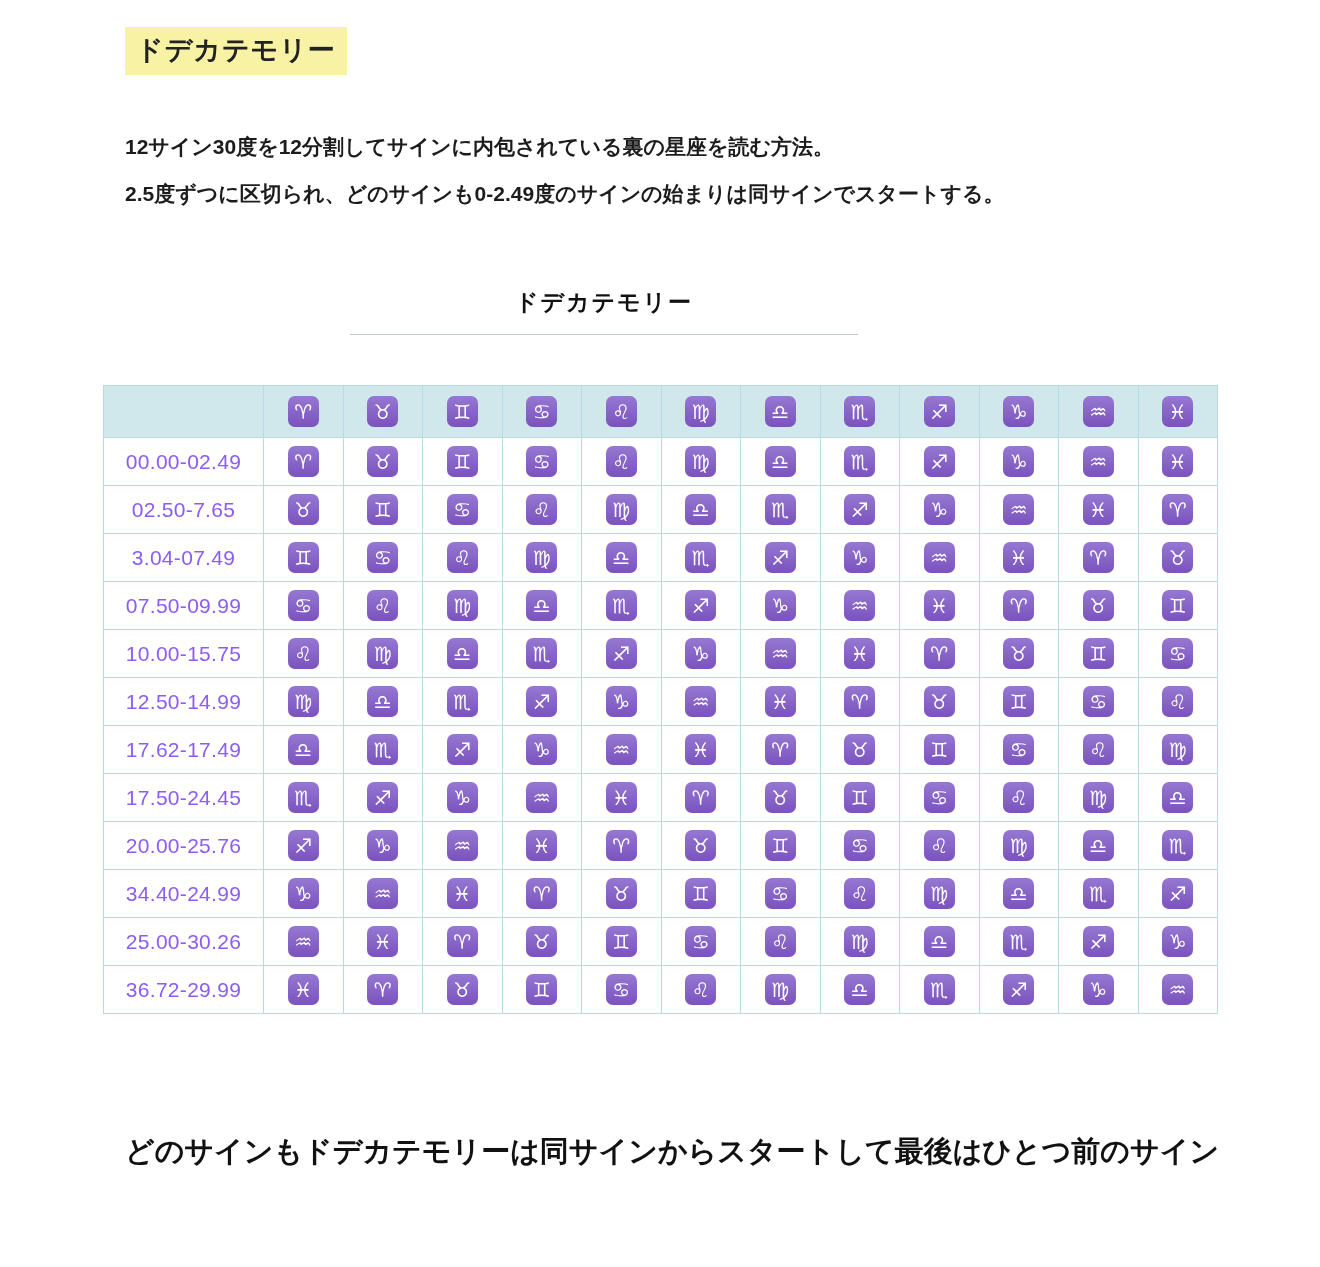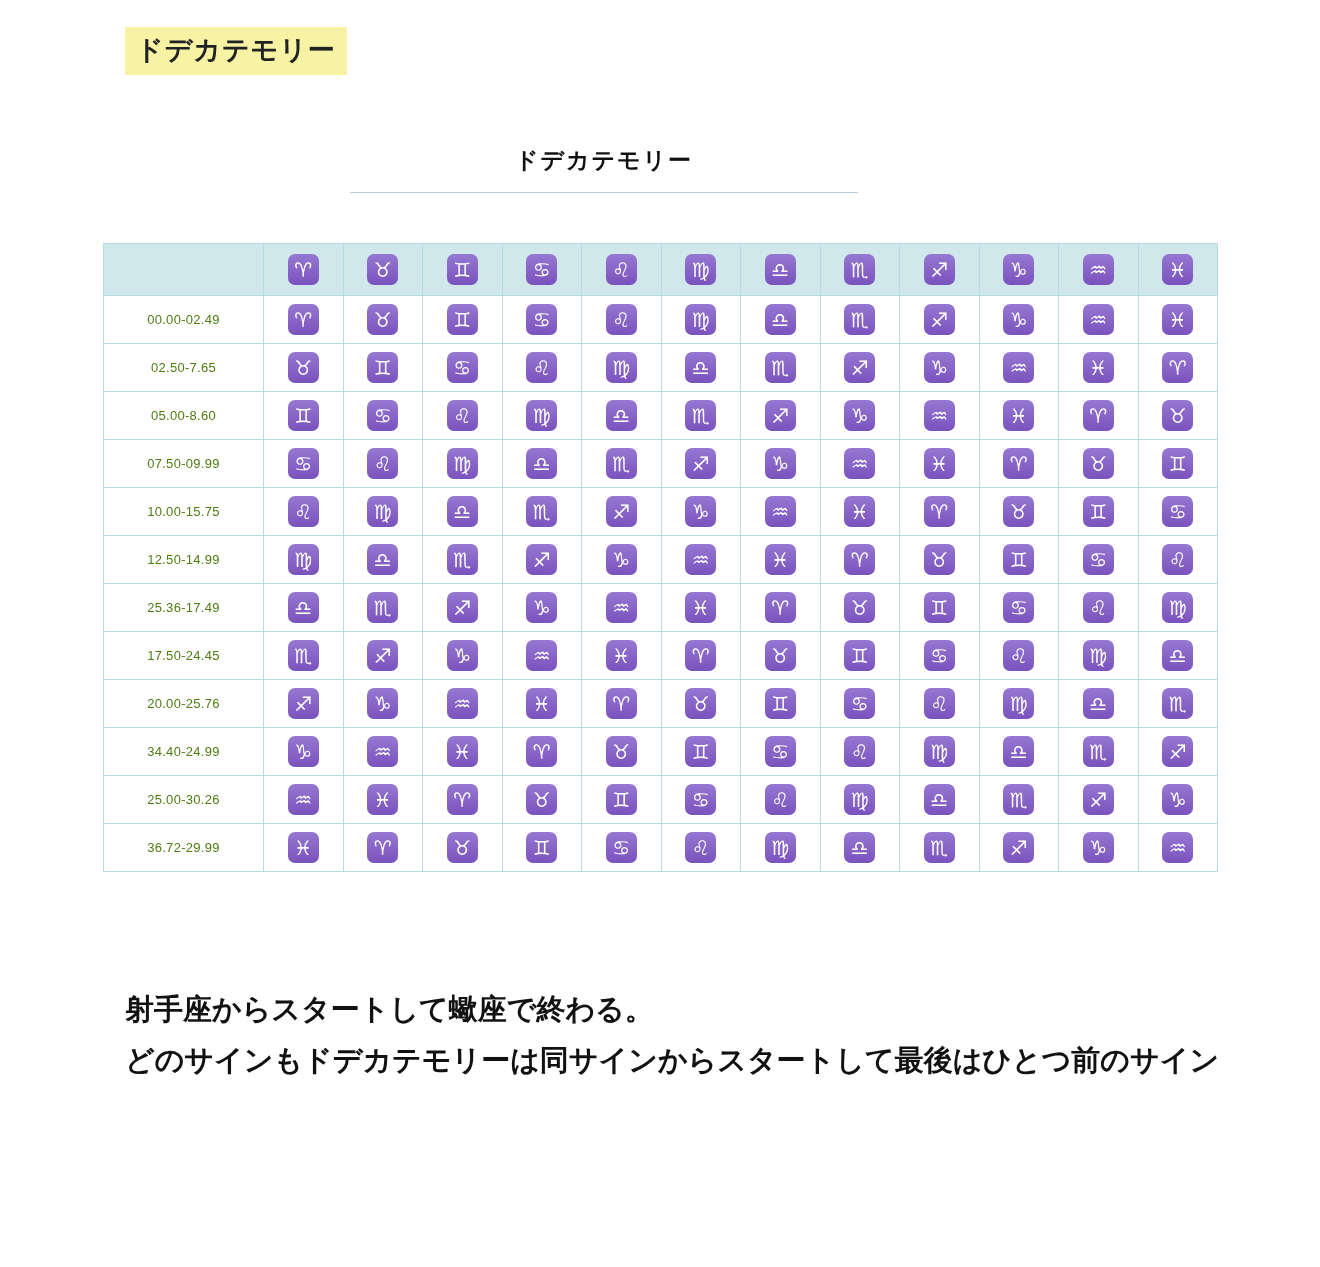--- a/index.html
+++ b/index.html
@@ -56,22 +56,22 @@
     vertical-align: middle;
     height: 48px;
     padding: 0;
   }
   .dodeka thead th {
     background: var(--header-bg, #d0e8ec);
     height: 52px;
   }
   .dodeka th:first-child, .dodeka td:first-child { width: 160px; }
   .range-cell {
-    font-size: 13px;
-    color: #4d7c0f;
+    font-size: 21px;
+    color: #8b5cf6;
     letter-spacing: 0.3px;
     background: #ffffff;
   }
   .badge {
     display: inline-flex;
     align-items: center;
     justify-content: center;
     width: 31px;
     height: 31px;
     border-radius: 7px;
@@ -90,20 +90,24 @@
   }
 </style>
 </head>
 <body>
 
 <div>
 
   <div class="top-section">
     <div class="title-line">
       <span class="page-title">ドデカテモリー</span>
+    </div>
+    <div class="intro">
+      <div>12サイン30度を12分割してサインに内包されている裏の星座を読む方法。</div>
+      <div>2.5度ずつに区切られ、どのサインも0-2.49度のサインの始まりは同サインでスタートする。</div>
     </div>
   </div>
 
   <div class="table-title-wrap">
     <span class="table-title">ドデカテモリー</span>
   </div>
 
   <table class="dodeka">
     <thead>
       <tr>
@@ -147,21 +151,21 @@
           <td><span class="badge">♍</span></td>
           <td><span class="badge">♎</span></td>
           <td><span class="badge">♏</span></td>
           <td><span class="badge">♐</span></td>
           <td><span class="badge">♑</span></td>
           <td><span class="badge">♒</span></td>
           <td><span class="badge">♓</span></td>
           <td><span class="badge">♈</span></td>
         </tr>
         <tr>
-          <td class="range-cell">05.00-8.60</td>
+          <td class="range-cell">3.04-07.49</td>
           <td><span class="badge">♊</span></td>
           <td><span class="badge">♋</span></td>
           <td><span class="badge">♌</span></td>
           <td><span class="badge">♍</span></td>
           <td><span class="badge">♎</span></td>
           <td><span class="badge">♏</span></td>
           <td><span class="badge">♐</span></td>
           <td><span class="badge">♑</span></td>
           <td><span class="badge">♒</span></td>
           <td><span class="badge">♓</span></td>
@@ -207,21 +211,21 @@
           <td><span class="badge">♑</span></td>
           <td><span class="badge">♒</span></td>
           <td><span class="badge">♓</span></td>
           <td><span class="badge">♈</span></td>
           <td><span class="badge">♉</span></td>
           <td><span class="badge">♊</span></td>
           <td><span class="badge">♋</span></td>
           <td><span class="badge">♌</span></td>
         </tr>
         <tr>
-          <td class="range-cell">25.36-17.49</td>
+          <td class="range-cell">17.62-17.49</td>
           <td><span class="badge">♎</span></td>
           <td><span class="badge">♏</span></td>
           <td><span class="badge">♐</span></td>
           <td><span class="badge">♑</span></td>
           <td><span class="badge">♒</span></td>
           <td><span class="badge">♓</span></td>
           <td><span class="badge">♈</span></td>
           <td><span class="badge">♉</span></td>
           <td><span class="badge">♊</span></td>
           <td><span class="badge">♋</span></td>
@@ -300,18 +304,17 @@
           <td><span class="badge">♎</span></td>
           <td><span class="badge">♏</span></td>
           <td><span class="badge">♐</span></td>
           <td><span class="badge">♑</span></td>
           <td><span class="badge">♒</span></td>
         </tr>
       </tbody>
   </table>
 
   <div class="footer">
-    <div>射手座からスタートして蠍座で終わる。</div>
     <div>どのサインもドデカテモリーは同サインからスタートして最後はひとつ前のサイン</div>
 
   </div>
 
 </div>
 
 </body></html>

